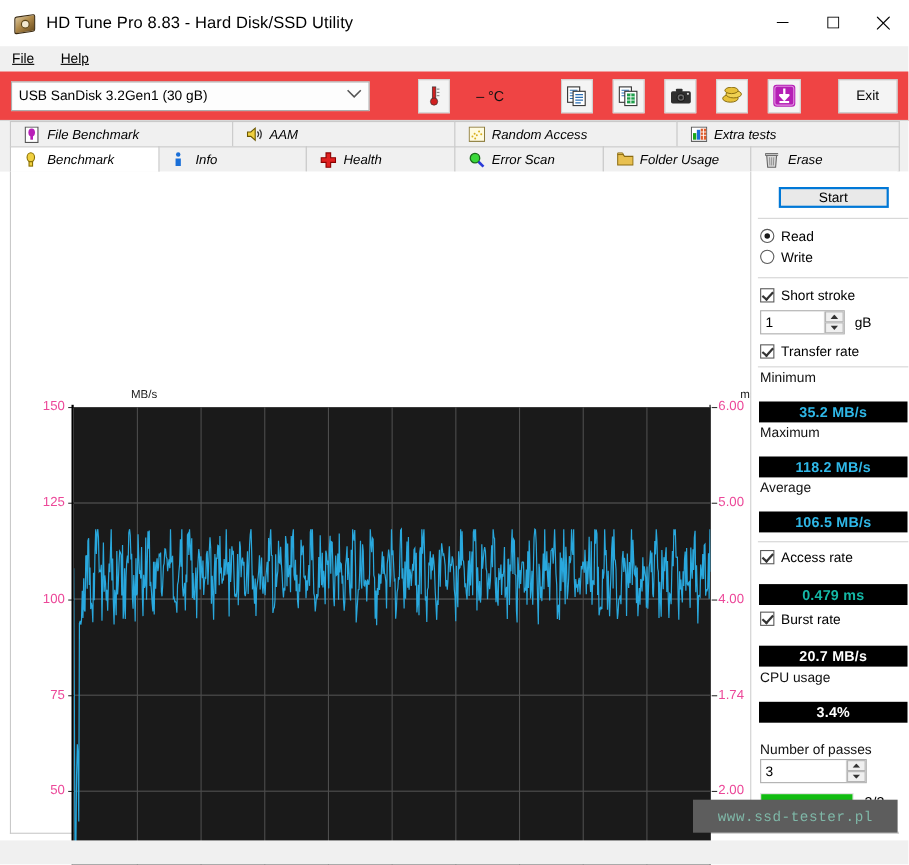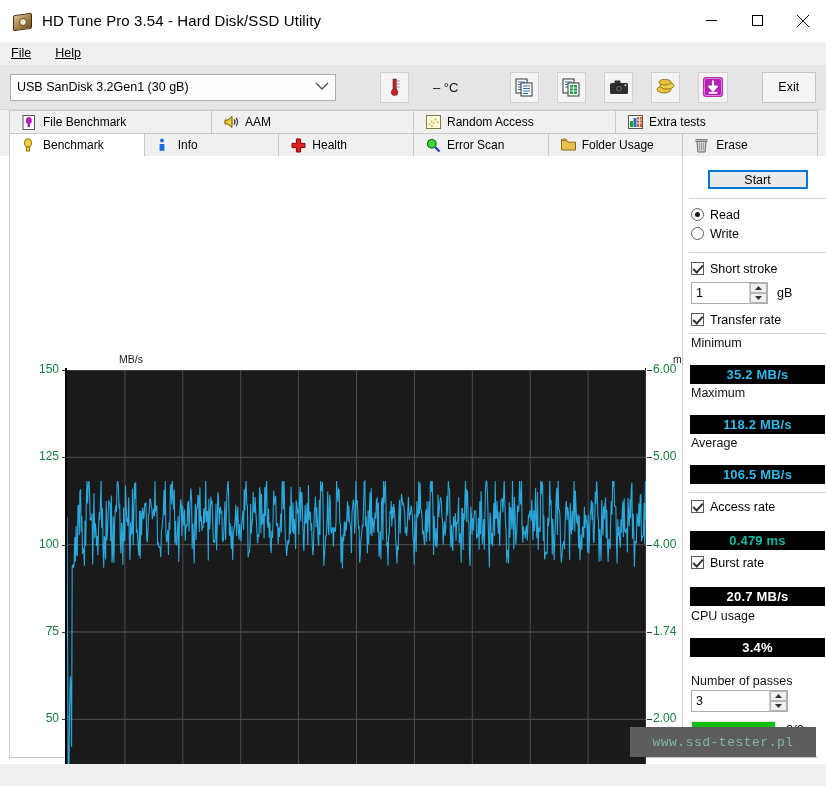--- a/index.html
+++ b/index.html
@@ -36,21 +36,21 @@
   .win-btn svg{display:block;}
   
   .menubar{
     height:22px;background:#f0f0f0;display:flex;align-items:center;
     padding-left:11px;gap:24px;border-bottom:1px solid #f0f0f0;
   }
   .menu-item{font-size:12.5px;color:#000;}
   .menu-item u{text-decoration:underline;}
   
   .toolbar{
-    height:44px;background:#e5e5e5;display:flex;align-items:center;
+    height:44px;background:#ef4444;display:flex;align-items:center;
     padding:0 10px;gap:14px;border-bottom:1px solid #d8d8d8;
   }
   .drive-select{
     width:371px;height:27px;border:1px solid #adadad;background:#fdfdfd;
     display:flex;align-items:center;padding:0 6px;font-size:12.5px;
     box-sizing:border-box;
   }
   .drive-select .caret{margin-left:auto;color:#4a4a4a;font-size:11px;}
   .tb-gap{width:18px;}
   .tb-btn{
@@ -69,33 +69,34 @@
     box-sizing:border-box;margin-left:16px;
   }
   
   .tabs-wrap{background:#f0f0f0;padding:0 9px;}
   .tab-row{display:flex;height:23px;}
   .tab{
     flex:1;display:flex;align-items:center;gap:6px;
     background:#f0f0f0;border:1px solid #c9c9c9;border-bottom:none;
     font-size:12px;padding-left:12px;box-sizing:border-box;margin-right:-1px;
     position:relative;
+    font-style:italic;
   }
   .tab.active{background:#ffffff;border-color:#c9c9c9;z-index:3;}
   .tab-icon{width:15px;height:15px;flex:0 0 15px;position:relative;}
   .tab-label{white-space:nowrap;}
   .tabrow2 .tab{height:23px;}
   
   .content{
     margin:0 9px;background:#ffffff;border:1px solid #c9c9c9;border-top:none;
     height:602px;position:relative;box-sizing:border-box;
   }
   
   .chart-area{position:absolute;left:0;top:0;width:672px;height:600px;}
-  .yaxis-label{position:absolute;font-size:12px;color:#15803d;text-align:right;width:34px;}
+  .yaxis-label{position:absolute;font-size:12px;color:#ec4899;text-align:right;width:34px;}
   .axis-unit{position:absolute;font-size:10.5px;color:#222;margin-left:47px;}
   .plot{
     position:absolute;left:57px;top:214px;width:579px;height:524px;
     background:#1a1a1a;overflow:hidden;
   }
   .plot-border-l{position:absolute;left:55px;top:212px;width:2px;height:528px;background:#000;}
   .plot-border-r{position:absolute;left:635px;top:212px;width:1px;height:528px;background:#000;}
   .tickmark{position:absolute;width:5px;height:1px;background:#333;}
   .watermark{
     position:absolute;right:0px;bottom:0px;width:186px;height:30px;
@@ -164,21 +165,21 @@
   .statusbar{position:absolute;left:0;bottom:0;width:826px;height:22px;background:#f0f0f0;}
 </style>
 </head>
 <body>
 
 <div class="titlebar">
   <div class="app-icon">
     <div class="disc"></div>
       <div class="hub"></div>
   </div>
-  <div class="title-text">HD Tune Pro 3.54 - Hard Disk/SSD Utility</div>
+  <div class="title-text">HD Tune Pro 8.83 - Hard Disk/SSD Utility</div>
   <div class="win-btns">
     <div class="win-btn">
       <svg width="11" height="11" viewBox="0 0 11 11">
           <line x1="0" y1="5.5" x2="11" y2="5.5" stroke="#000" stroke-width="1"></line>
         </svg>
     </div>
     <div class="win-btn">
       <svg width="11" height="11" viewBox="0 0 11 11">
           <rect x="0.5" y="0.5" width="10" height="10" fill="none" stroke="#000" stroke-width="1"></rect>
         </svg>

